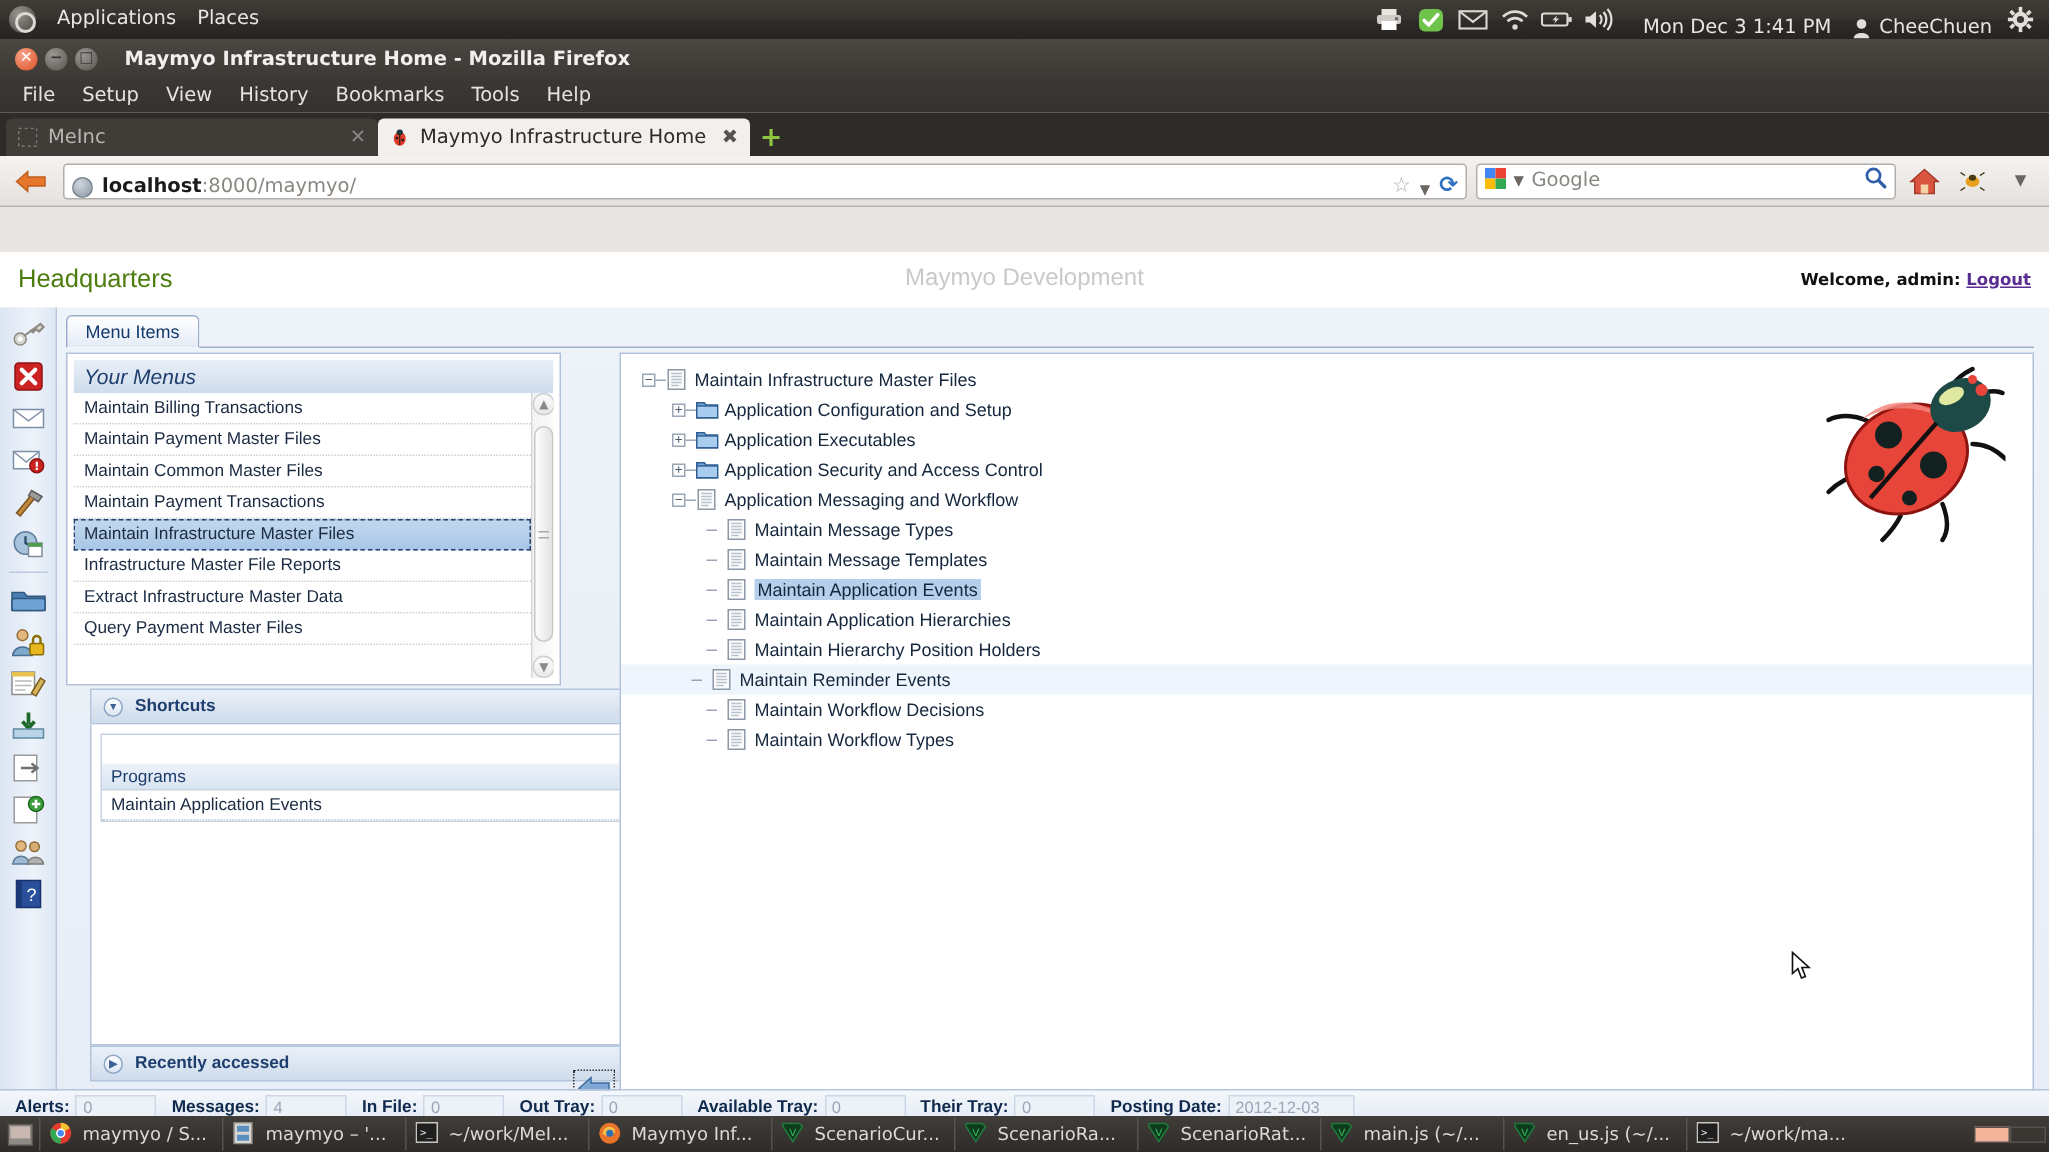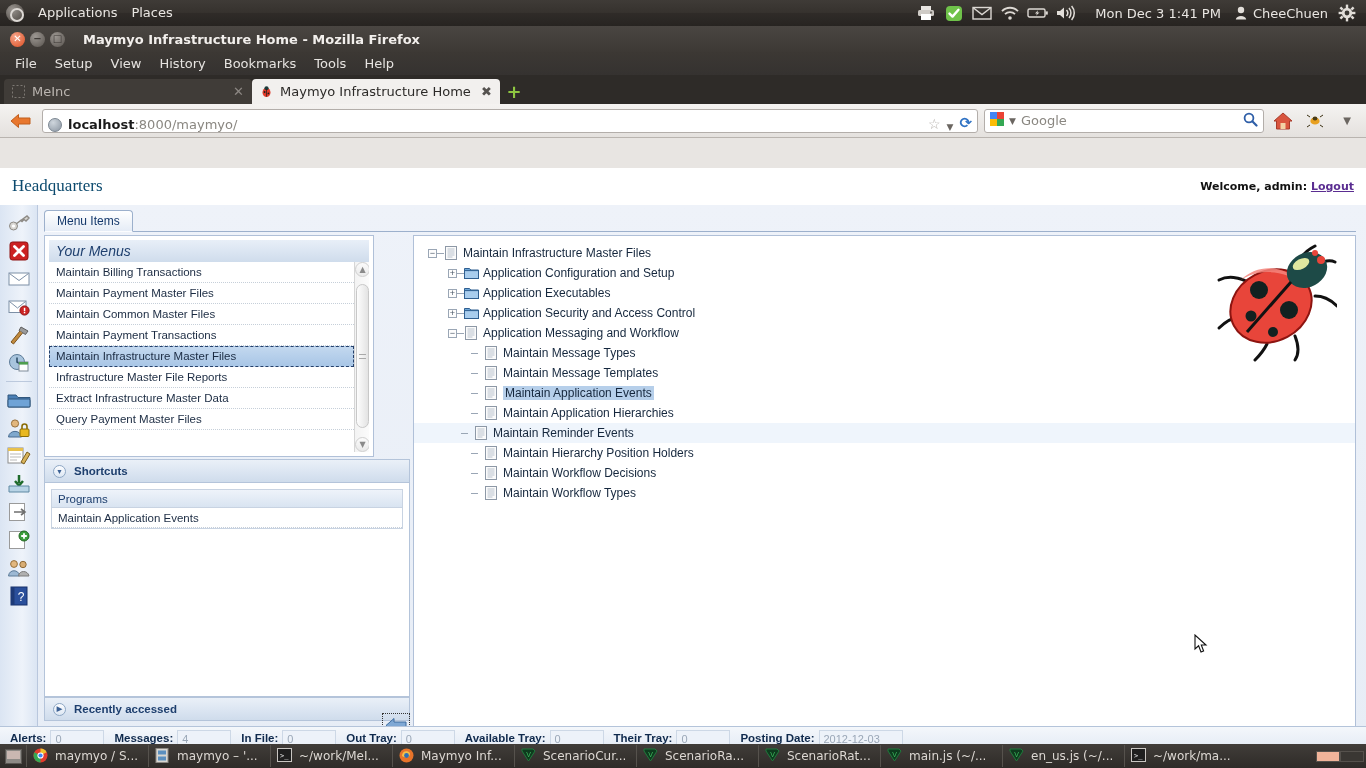--- a/index.html
+++ b/index.html
@@ -21,21 +21,21 @@
   .ubtn-logo {
     width: 18px; height: 18px; border-radius: 50%;
     background: radial-gradient(circle at 35% 30%, #9a9590, #5d5853 70%);
     margin: 0 7px 0 6px; position: relative; flex: 0 0 auto;
   }
   .ubtn-logo::after {
     content: ""; position: absolute; left: 4px; top: 4px; width: 10px; height: 10px;
     border-radius: 50%; border: 2px solid #ddd9d5;
   }
   .gp-item { padding: 0 7px; line-height: 26px; white-space: nowrap; }
-  .gp-right { margin-left: auto; display: flex; align-items: center; padding-right: 6px; gap: 2px; }
+  .gp-right { margin-left: auto; display: flex; align-items: flex-end; padding-right: 6px; gap: 2px; }
   .tray-ico { width: 26px; height: 26px; display: flex; align-items: center; justify-content: center; }
   .tray-ico svg { display: block; }
   .gp-clock { padding: 0 10px 0 14px; font-size: 13px; white-space: nowrap; }
   .gp-user { padding: 0 4px 0 2px; display: flex; align-items: center; gap: 6px; white-space: nowrap; }
 
   
   .ff-window { position: absolute; top: 26px; left: 0; width: 1366px; height: 718px; background: #e8e5e2; }
   .ff-titlebar {
     height: 26px; background: linear-gradient(180deg,#4a4642 0%,#3d3935 100%);
     display: flex; align-items: center; color: #f2efec;
@@ -83,21 +83,21 @@
   .searchbar { width: 280px; height: 24px; background: #fff; border: 1px solid #b3aeaa; border-radius: 3px;
     display: flex; align-items: center; padding: 0 5px; gap: 5px; font-size: 13px; color: #8a8781; }
   .srch-text { flex: 1 1 auto; }
   .navb-ico { width: 26px; height: 28px; display: flex; align-items: center; justify-content: center; }
 
   
   .page { position: absolute; top: 142px; left: 0; width: 1366px; height: 580px; background: #fff; overflow: hidden; }
 
   .app-header { height: 37px; background: #fff; display: flex; align-items: center; position: relative;
     border-bottom: 1px solid #fff; }
-  .app-hq { font-size: 17px; color: #0c4a6e; padding-left: 12px; font-family: Liberation Serif, serif; }
+  .app-hq { font-size: 17px; color: #4d7c0f; padding-left: 12px; font-family: Liberation Sans, sans-serif; }
   .app-center { position: absolute; left: 0; right: 0; text-align: center; font-size: 16px; color: #c9c9c9;
     font-family: "Liberation Sans", sans-serif; }
   .app-right { margin-left: auto; padding-right: 12px; font-size: 11px; color: #111; font-weight: bold; z-index: 2; }
   .app-right a { color: #5a2d91; text-decoration: underline; }
 
   .app-body { position: relative; height: 543px; background: #e9eef7;
     background: linear-gradient(180deg,#eef2f9,#e7edf6); }
 
   
   .rail { position: absolute; left: 0; top: 0; width: 38px; height: 543px;
@@ -143,21 +143,21 @@
     border: 1px solid #b4c4da; font-size: 11.5px; font-weight: bold; color: #1e3f6e;
     font-family: "Liberation Sans", sans-serif; }
   .sect-toggle { width: 13px; height: 13px; border-radius: 50%; background: linear-gradient(180deg,#fcfdff,#dde7f3);
     border: 1px solid #8ea7c4; display: flex; align-items: center; justify-content: center;
     font-size: 7px; color: #3b6094; }
 
   .shortcuts-body { background: #fff; border: 1px solid #b4c4da; border-top: none; height: 214px; padding: 6px; }
   .sc-table { border: 1px solid #c8d3e2; }
   .sc-head { height: 18px; line-height: 18px; padding-left: 6px; font-size: 11.5px; color: #1e3f6e;
     background: linear-gradient(180deg,#eef3fa,#d9e4f1); border-bottom: 1px solid #c8d3e2;
-    font-family: "Liberation Sans", sans-serif; }
+    font-family: "Liberation Sans", sans-serif; margin-top: 19px; }
   .sc-row { height: 20px; line-height: 20px; padding-left: 6px; font-size: 11.5px; color: #1b2b42;
     border-bottom: 1px dotted #c6cfd9; font-family: "Liberation Sans", sans-serif; }
 
   
   .xfer { position: absolute; left: 381px; top: 508px; width: 30px; height: 56px;
     display: flex; flex-direction: column; align-items: center; gap: 3px; }
   .xfer-btn { width: 28px; height: 24px; display: flex; align-items: center; justify-content: center; }
   .xfer-btn.focused { border: 1px dotted #333; }
 
   
@@ -372,20 +372,21 @@
     </div>
     <div class="navb-ico">
       <span style="color:#6b6661;font-size:10px">▼</span>
     </div>
   </div>
 
   <div class="page">
 
     <div class="app-header">
       <div class="app-hq">Headquarters</div>
+      <div class="app-center">Maymyo Development</div>
       <div class="app-right">
         <span>Welcome, admin:</span>
         <a href="#">Logout</a>
       </div>
     </div>
 
     <div class="app-body">
 
       <div class="rail">
         <div class="rail-ico">
@@ -511,21 +512,21 @@
             <div class="ml-scroll">
               <div class="ml-arrow">▲</div>
               <div class="ml-thumb">
                 <div class="ml-grip"></div>
               </div>
               <div class="ml-arrow" style="position:absolute;bottom:0;left:0">▼</div>
             </div>
           </div>
         </div>
 
-        <div style="position:absolute;left:0;top:224px;width:366px">
+        <div style="position:absolute;left:16px;top:224px;width:366px">
           <div class="sect-bar">
             <span class="sect-toggle">▼</span>
             <span>Shortcuts</span>
           </div>
           <div class="shortcuts-body">
             <div class="sc-table">
               <div class="sc-head">Programs</div>
               <div class="sc-row">Maintain Application Events</div>
             </div>
           </div>
@@ -670,39 +671,39 @@
           <div class="tnode" style="padding-left:47px">
             <div class="tdash"></div>
             <span class="ticon" style="margin-left:6px">
               <svg width="14" height="14" viewBox="0 0 14 14">
                   <rect x="1.5" y="0.5" width="11" height="13" fill="#fbfbfb" stroke="#8d98a6"></rect>
                   <path d="M3.5 3 H10.5 M3.5 5 H10.5 M3.5 7 H10.5 M3.5 9 H10.5 M3.5 11 H8.5" stroke="#b9c2cd"></path>
                 </svg>
             </span>
             <span class="tlabel">Maintain Application Hierarchies</span>
           </div>
+          <div class="tnode" style="padding-left:47px">
+            <div class="tdash"></div>
+            <span class="ticon" style="margin-left:6px">
+              <svg width="14" height="14" viewBox="0 0 14 14">
+                  <rect x="1.5" y="0.5" width="11" height="13" fill="#fbfbfb" stroke="#8d98a6"></rect>
+                  <path d="M3.5 3 H10.5 M3.5 5 H10.5 M3.5 7 H10.5 M3.5 9 H10.5 M3.5 11 H8.5" stroke="#b9c2cd"></path>
+                </svg>
+            </span>
+            <span class="tlabel">Maintain Hierarchy Position Holders</span>
+          </div>
           <div class="tnode rowhl" style="padding-left:47px">
             <div class="tdash"></div>
             <span class="ticon" style="margin-left:6px">
               <svg width="14" height="14" viewBox="0 0 14 14">
                   <rect x="1.5" y="0.5" width="11" height="13" fill="#fbfbfb" stroke="#8d98a6"></rect>
                   <path d="M3.5 3 H10.5 M3.5 5 H10.5 M3.5 7 H10.5 M3.5 9 H10.5 M3.5 11 H8.5" stroke="#b9c2cd"></path>
                 </svg>
             </span>
             <span class="tlabel">Maintain Reminder Events</span>
-          </div>
-          <div class="tnode" style="padding-left:47px">
-            <div class="tdash"></div>
-            <span class="ticon" style="margin-left:6px">
-              <svg width="14" height="14" viewBox="0 0 14 14">
-                  <rect x="1.5" y="0.5" width="11" height="13" fill="#fbfbfb" stroke="#8d98a6"></rect>
-                  <path d="M3.5 3 H10.5 M3.5 5 H10.5 M3.5 7 H10.5 M3.5 9 H10.5 M3.5 11 H8.5" stroke="#b9c2cd"></path>
-                </svg>
-            </span>
-            <span class="tlabel">Maintain Hierarchy Position Holders</span>
           </div>
           <div class="tnode" style="padding-left:47px">
             <div class="tdash"></div>
             <span class="ticon" style="margin-left:6px">
               <svg width="14" height="14" viewBox="0 0 14 14">
                   <rect x="1.5" y="0.5" width="11" height="13" fill="#fbfbfb" stroke="#8d98a6"></rect>
                   <path d="M3.5 3 H10.5 M3.5 5 H10.5 M3.5 7 H10.5 M3.5 9 H10.5 M3.5 11 H8.5" stroke="#b9c2cd"></path>
                 </svg>
             </span>
             <span class="tlabel">Maintain Workflow Decisions</span>

